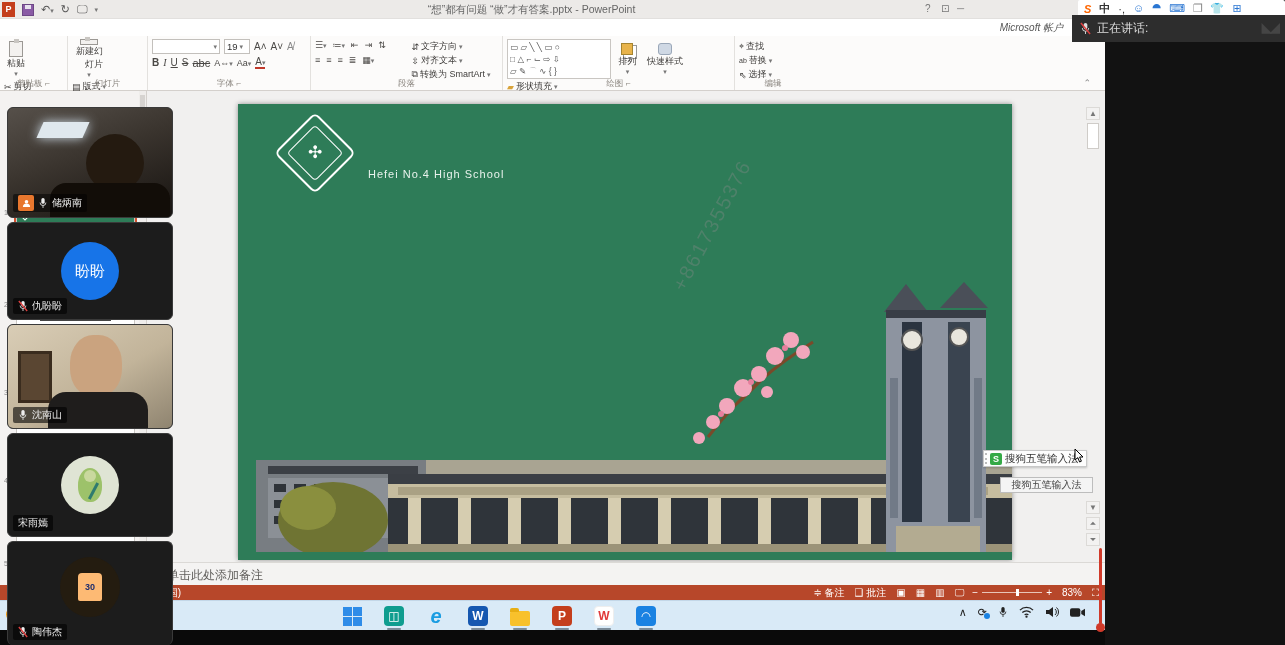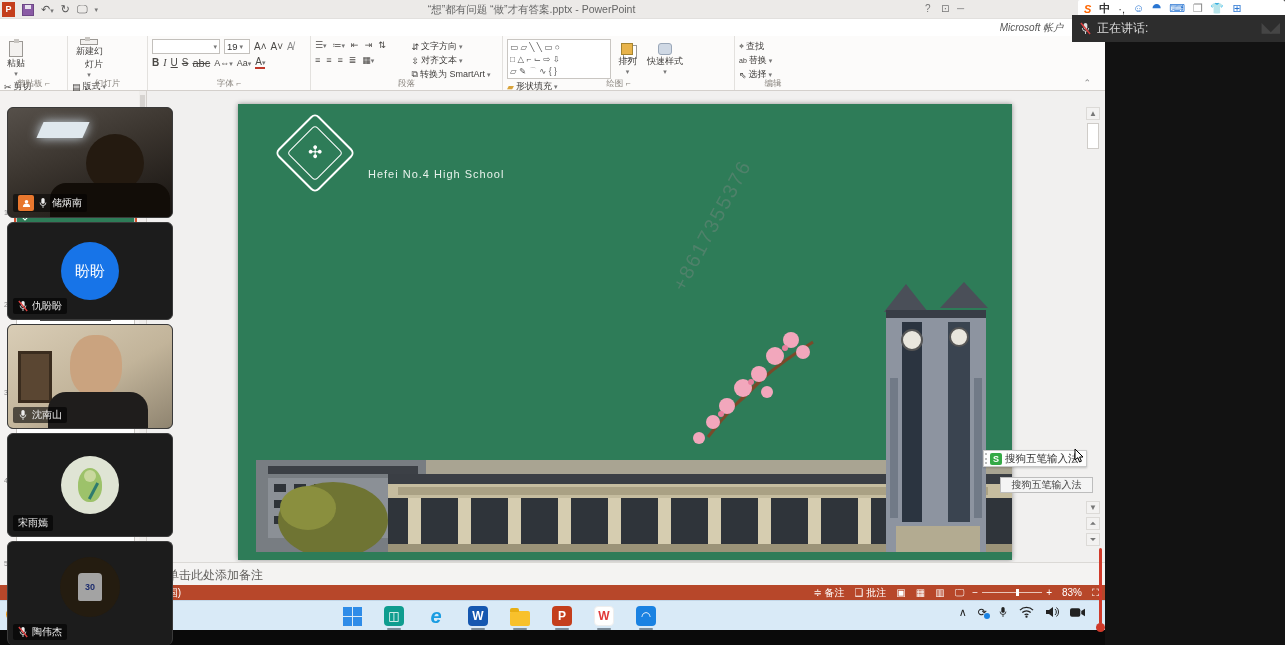--- a/index.html
+++ b/index.html
@@ -636,21 +636,21 @@
           <rect x="4" y="1" width="4" height="7" rx="2" fill="#eee"></rect>
           <path d="M2.5 6.5 a3.5 3.5 0 0 0 7 0" stroke="#eee" fill="none"></path>
           <line x1="6" y1="10" x2="6" y2="13" stroke="#eee"></line>
         </svg>
         <span>沈南山</span>
       </div>
   </div>
 
   <div class="tile" style="top:541px;height:104px;border-bottom:none;">
     <div class="avcircle" style="width:60px;height:60px;background:#241c10;top:44%;">
-      <div style="width:24px;height:28px;background:#a3a3a3;border-radius:4px 4px 2px 2px;display:flex;align-items:center;justify-content:center;color:#1c2c6e;font-size:9px;font-weight:bold;">
+      <div style="width:24px;height:28px;background:#fdba74;border-radius:4px 4px 2px 2px;display:flex;align-items:center;justify-content:center;color:#1c2c6e;font-size:9px;font-weight:bold;">
           <span>30</span>
         </div>
     </div>
     <div class="namechip">
         <svg width="10" height="12" viewBox="0 0 12 14">
           <rect x="4" y="1" width="4" height="7" rx="2" fill="#eee"></rect>
           <path d="M2.5 6.5 a3.5 3.5 0 0 0 7 0" stroke="#eee" fill="none"></path>
           <line x1="6" y1="10" x2="6" y2="13" stroke="#eee"></line>
           <line x1="1" y1="1" x2="11" y2="13" stroke="#e04040" stroke-width="1.6"></line>
         </svg>

